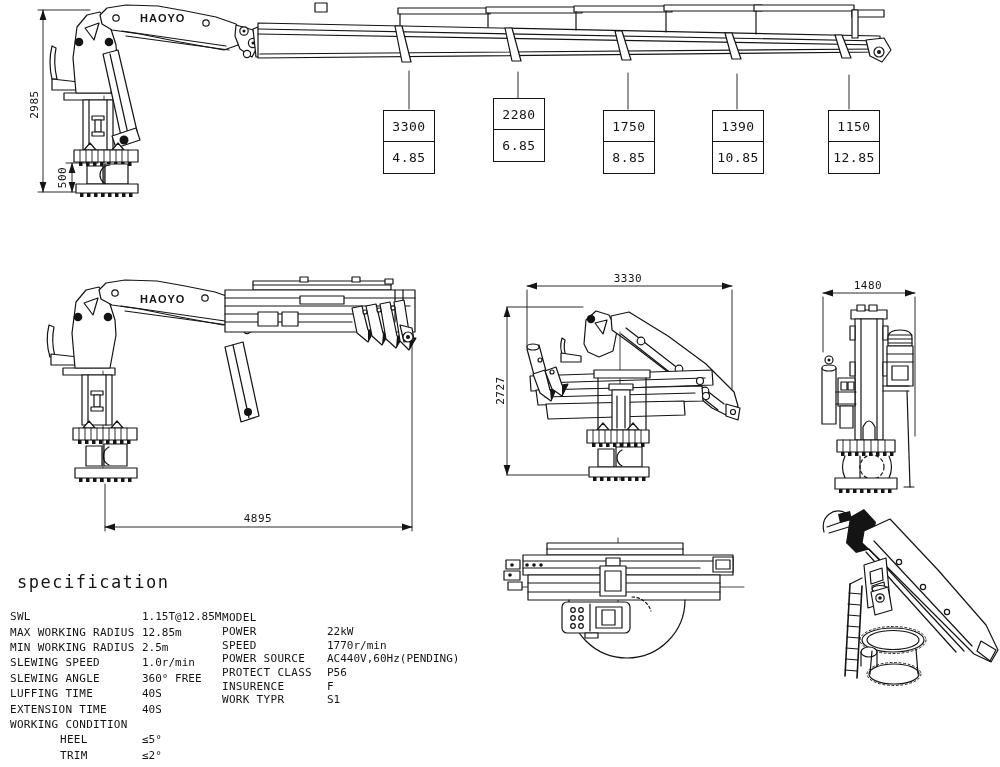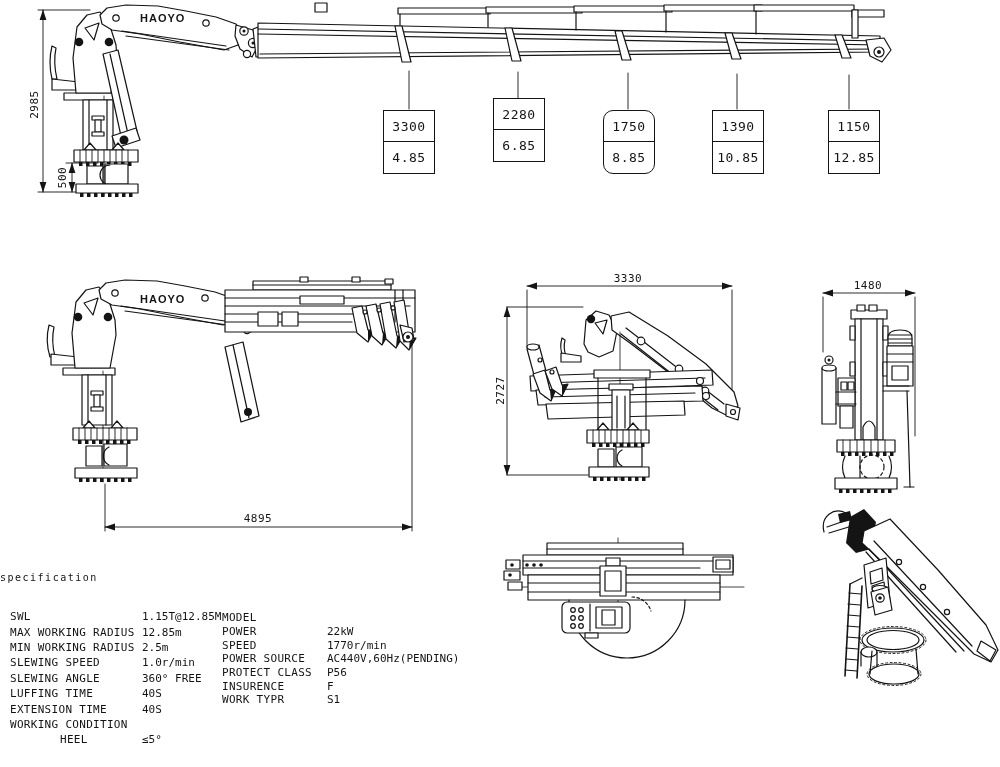--- a/index.html
+++ b/index.html
@@ -7,21 +7,21 @@
         font-family:"DejaVu Sans Mono",monospace;color:#141414;}
   .art{position:absolute;left:0;top:0;}
   .dim{position:absolute;font-size:11px;line-height:13px;white-space:nowrap;text-align:center;letter-spacing:.5px;}
   .vdim{transform:rotate(-90deg);transform-origin:center;}
   .brand{position:absolute;font-family:"Liberation Sans",sans-serif;font-weight:bold;
          font-size:11px;letter-spacing:1px;white-space:nowrap;}
   .load-box{position:absolute;width:52px;height:64px;border:1.5px solid #141414;box-sizing:border-box;background:#fff;}
   .load-box .cell{height:50%;display:flex;align-items:center;justify-content:center;
                   font-size:13px;letter-spacing:.5px;box-sizing:border-box;}
   .load-box .cell.top{border-bottom:1.5px solid #141414;}
-  .spec-title{position:absolute;left:0;top:572px;font-size:10px;letter-spacing:1.5px;}
+  .spec-title{position:absolute;left:17px;top:572px;font-size:17px;letter-spacing:1.5px;}
   .spec-col{position:absolute;font-size:11px;}
   .spec-left{left:10px;top:609px;width:235px;}
   .spec-right{left:222px;top:611px;width:270px;}
   .srow{display:flex;align-items:center;height:15.4px;white-space:nowrap;}
   .spec-right .srow{height:13.7px;}
   .srow .lab{display:inline-block;width:132px;letter-spacing:.3px;}
   .srow.ind .lab{padding-left:50px;width:82px;}
   .spec-right .srow .lab{width:105px;}
   .spec-right .heading{height:14px;margin-bottom:5px;letter-spacing:.3px;white-space:nowrap;}
 </style>
@@ -544,21 +544,21 @@
 <div class="brand" style="left:140px;top:293px;">HAOYO</div>
 
 <div class="load-box" style="left:383px;top:110px;">
   <div class="cell top">3300</div>
   <div class="cell">4.85</div>
 </div>
 <div class="load-box" style="left:493px;top:98px;">
   <div class="cell top">2280</div>
   <div class="cell">6.85</div>
 </div>
-<div class="load-box" style="left:603px;top:110px;border-radius:10px;">
+<div class="load-box" style="left:603px;top:110px;">
   <div class="cell top">1750</div>
   <div class="cell">8.85</div>
 </div>
 <div class="load-box" style="left:712px;top:110px;">
   <div class="cell top">1390</div>
   <div class="cell">10.85</div>
 </div>
 <div class="load-box" style="left:828px;top:110px;">
   <div class="cell top">1150</div>
   <div class="cell">12.85</div>
@@ -596,20 +596,24 @@
         <span class="val">40S</span>
       </div>
   <div class="srow">
         <span class="lab">WORKING CONDITION</span>
         <span class="val"></span>
       </div>
   <div class="srow ind">
         <span class="lab">HEEL</span>
         <span class="val">≤5°</span>
       </div>
+  <div class="srow ind">
+        <span class="lab">TRIM</span>
+        <span class="val">≤2°</span>
+      </div>
 </div>
 
 <div class="spec-col spec-right">
   <div class="srow">
         <span class="lab">MODEL</span>
         <span class="val"></span>
       </div>
   <div class="srow">
         <span class="lab">POWER</span>
         <span class="val">22kW</span>

